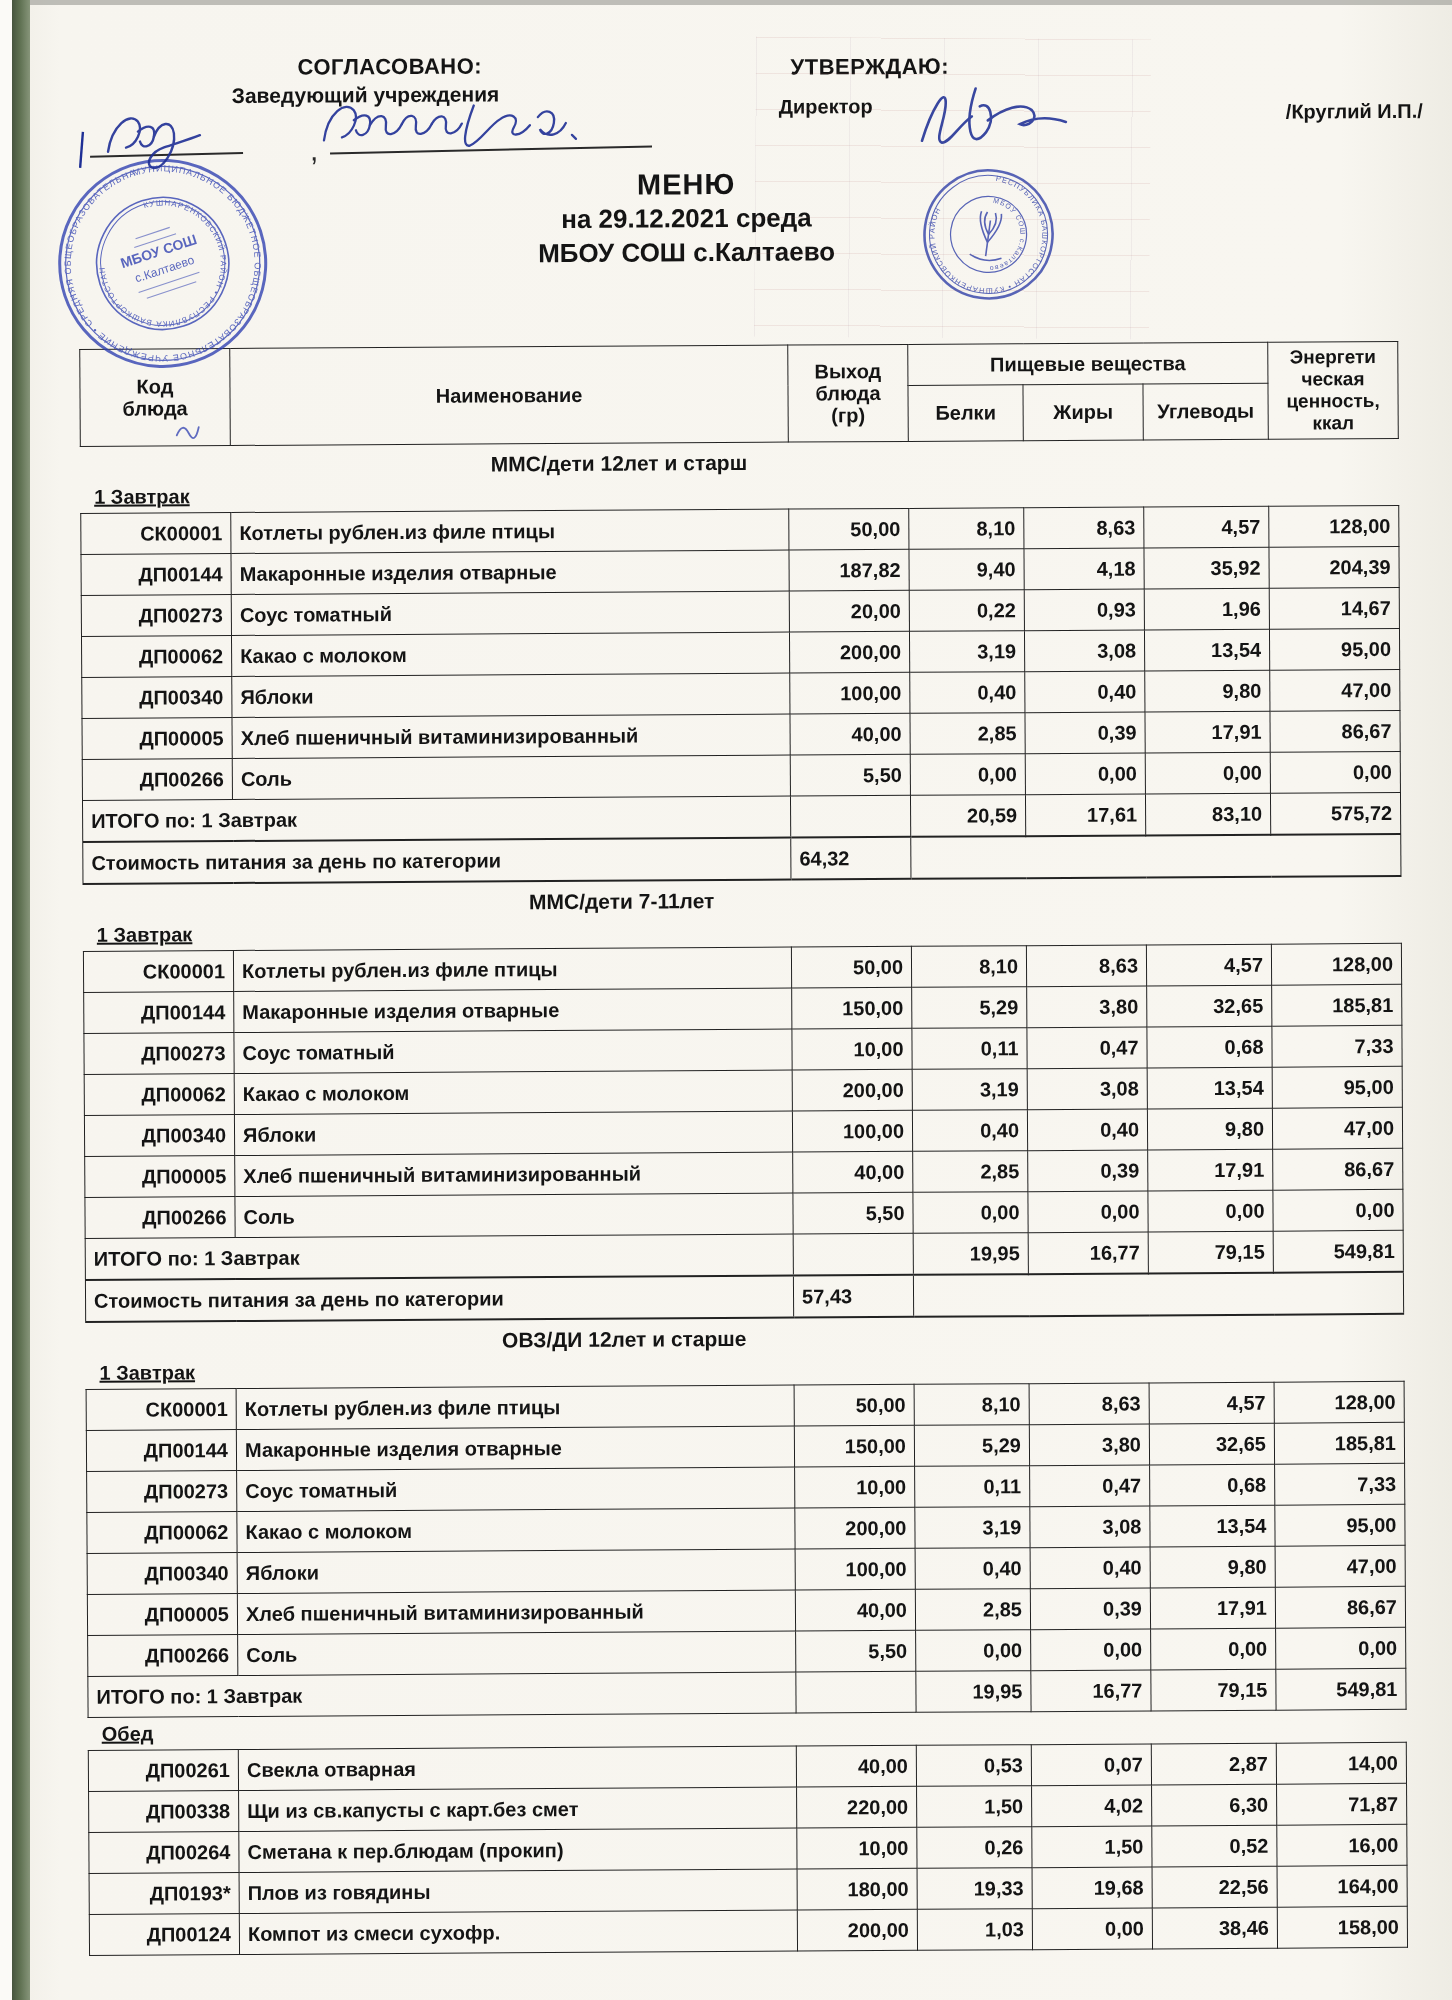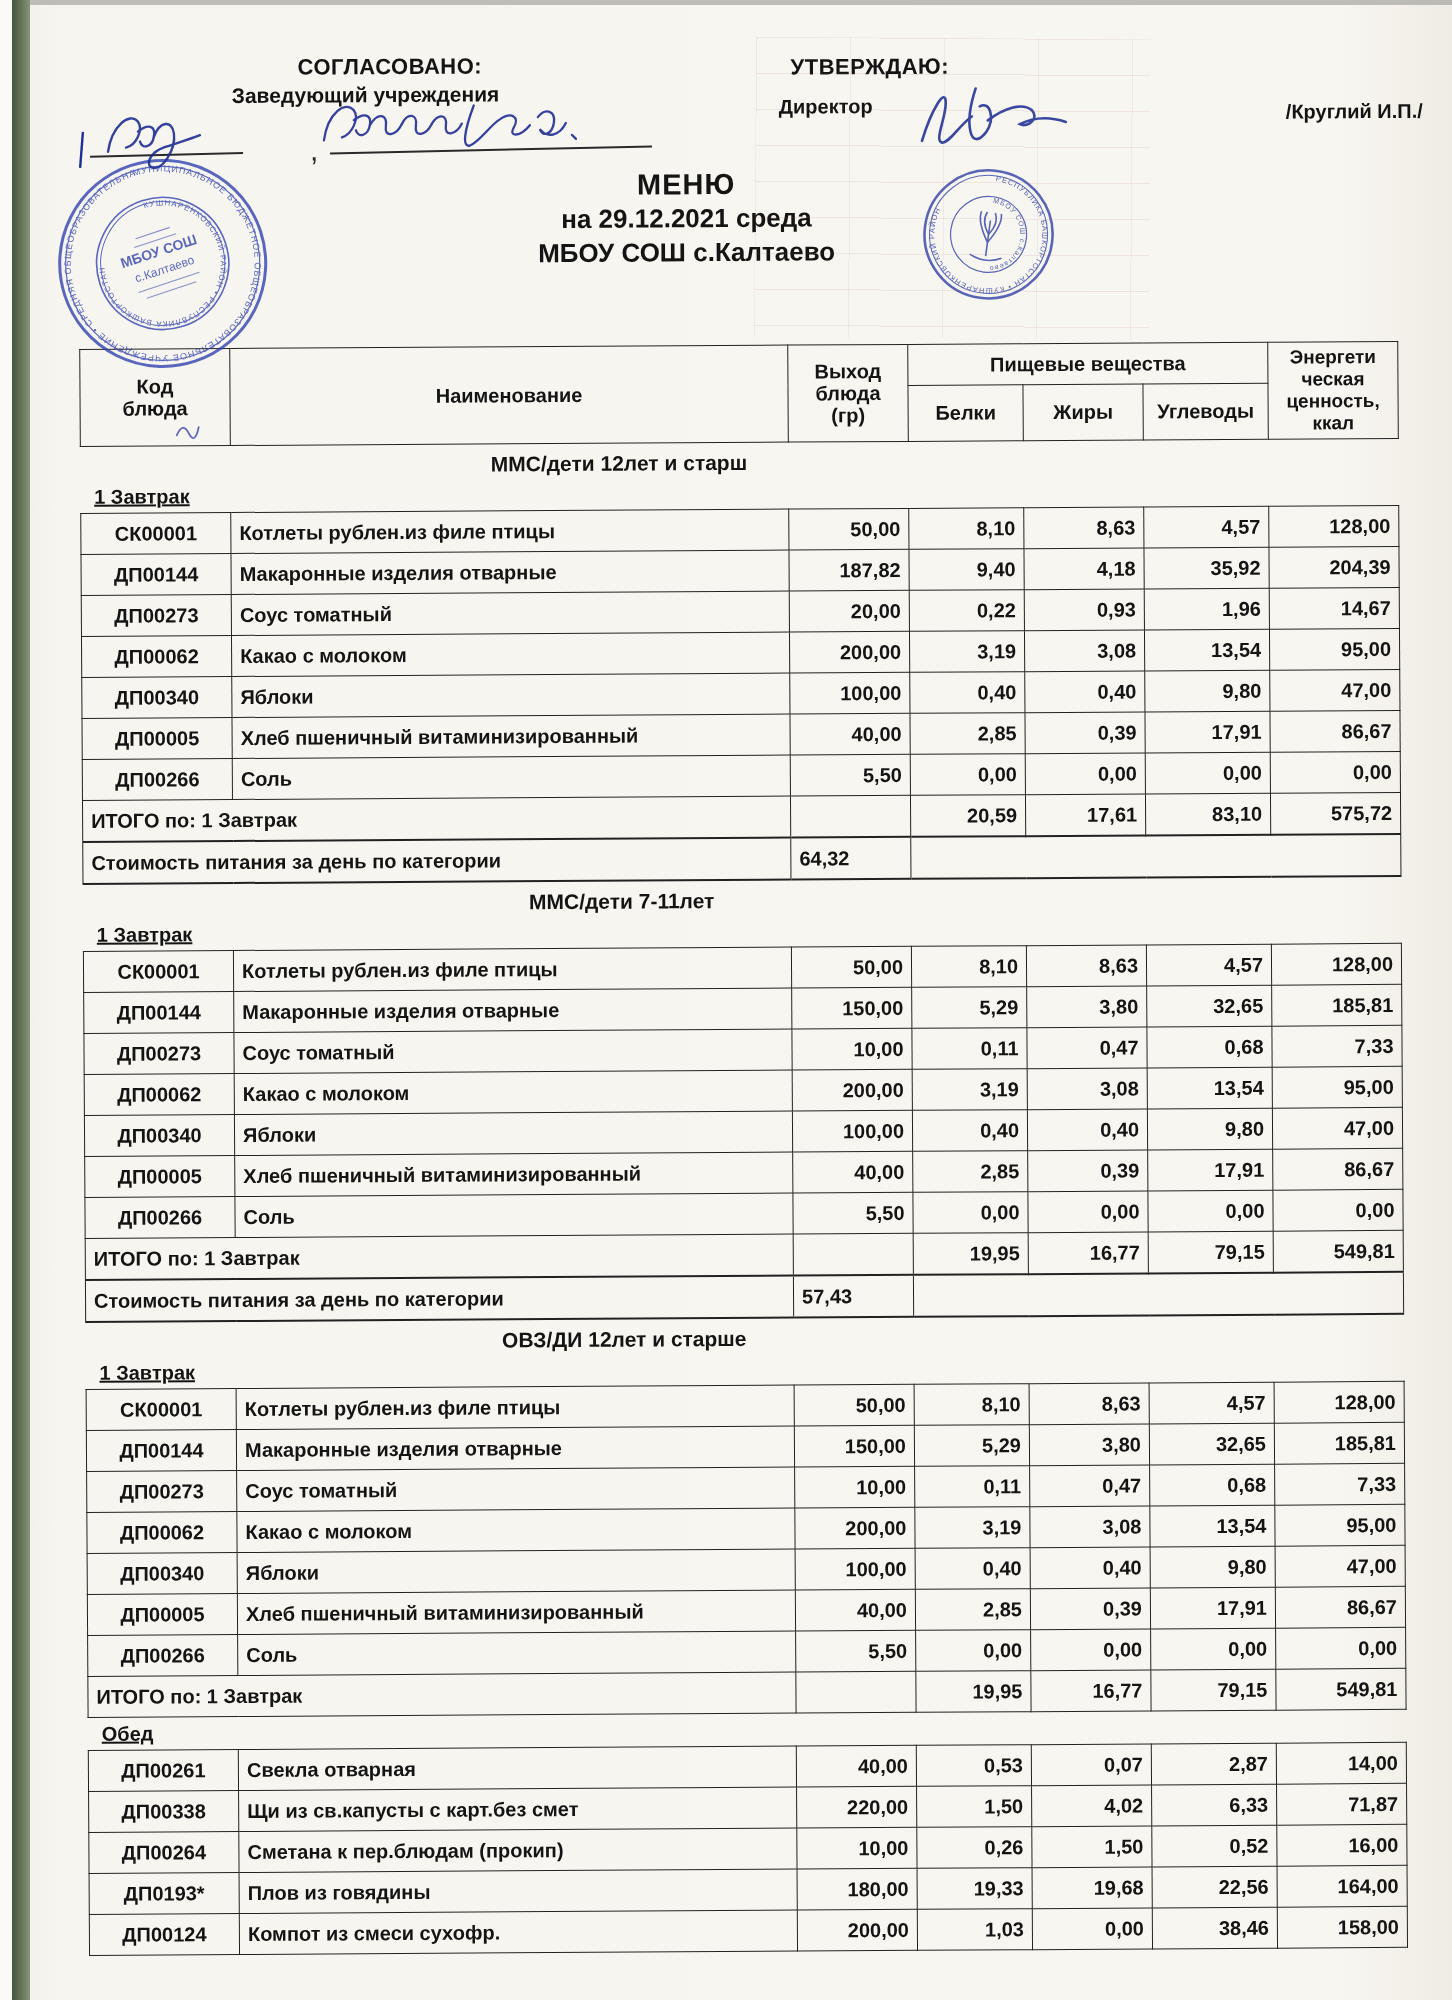--- a/index.html
+++ b/index.html
@@ -54,21 +54,21 @@
     font-size: 20px; font-weight: 700; line-height: 26px;
     color: #141414; overflow: hidden; white-space: nowrap;
   }
   .header-table td.hc {
     text-align: center; vertical-align: middle;
     white-space: pre-line; padding: 4px 2px; line-height: 22px;
   }
   .header-table tr:first-child { height: 38px; }
   .header-table tr:last-child  { height: 52px; }
   td.hc-energy { font-size: 19px; line-height: 20px; }
-  .c-code { text-align: center; }
+  .c-code { text-align: right; }
   .c-name { text-align: left; }
   .c-num  { text-align: right; }
   .c-total-label { text-align: left; }
   tr.cost-row td { border-top-width: 2.2px; border-bottom-width: 2.6px; }
   .cost-label { font-size: 24px; line-height: 28px; padding: 8px 10px; }
   .cost-value { font-size: 24px; line-height: 28px; text-align: left; padding-left: 8px; }
   .cost-rest  { }
   .category-title {
     width: 1318px; margin: 6px 0 2px 82px; padding-right: 240px;
     text-align: center; font-size: 21px; font-weight: 700; line-height: 28px;
@@ -437,21 +437,21 @@
             <td class="c-num">0,07</td>
             <td class="c-num">2,87</td>
             <td class="c-num">14,00</td>
           </tr>
           <tr class="data-row">
             <td class="c-code">ДП00338</td>
             <td class="c-name">Щи из св.капусты с карт.без смет</td>
             <td class="c-num">220,00</td>
             <td class="c-num">1,50</td>
             <td class="c-num">4,02</td>
-            <td class="c-num">6,33</td>
+            <td class="c-num">6,30</td>
             <td class="c-num">71,87</td>
           </tr>
           <tr class="data-row">
             <td class="c-code">ДП00264</td>
             <td class="c-name">Сметана к пер.блюдам (прокип)</td>
             <td class="c-num">10,00</td>
             <td class="c-num">0,26</td>
             <td class="c-num">1,50</td>
             <td class="c-num">0,52</td>
             <td class="c-num">16,00</td>

